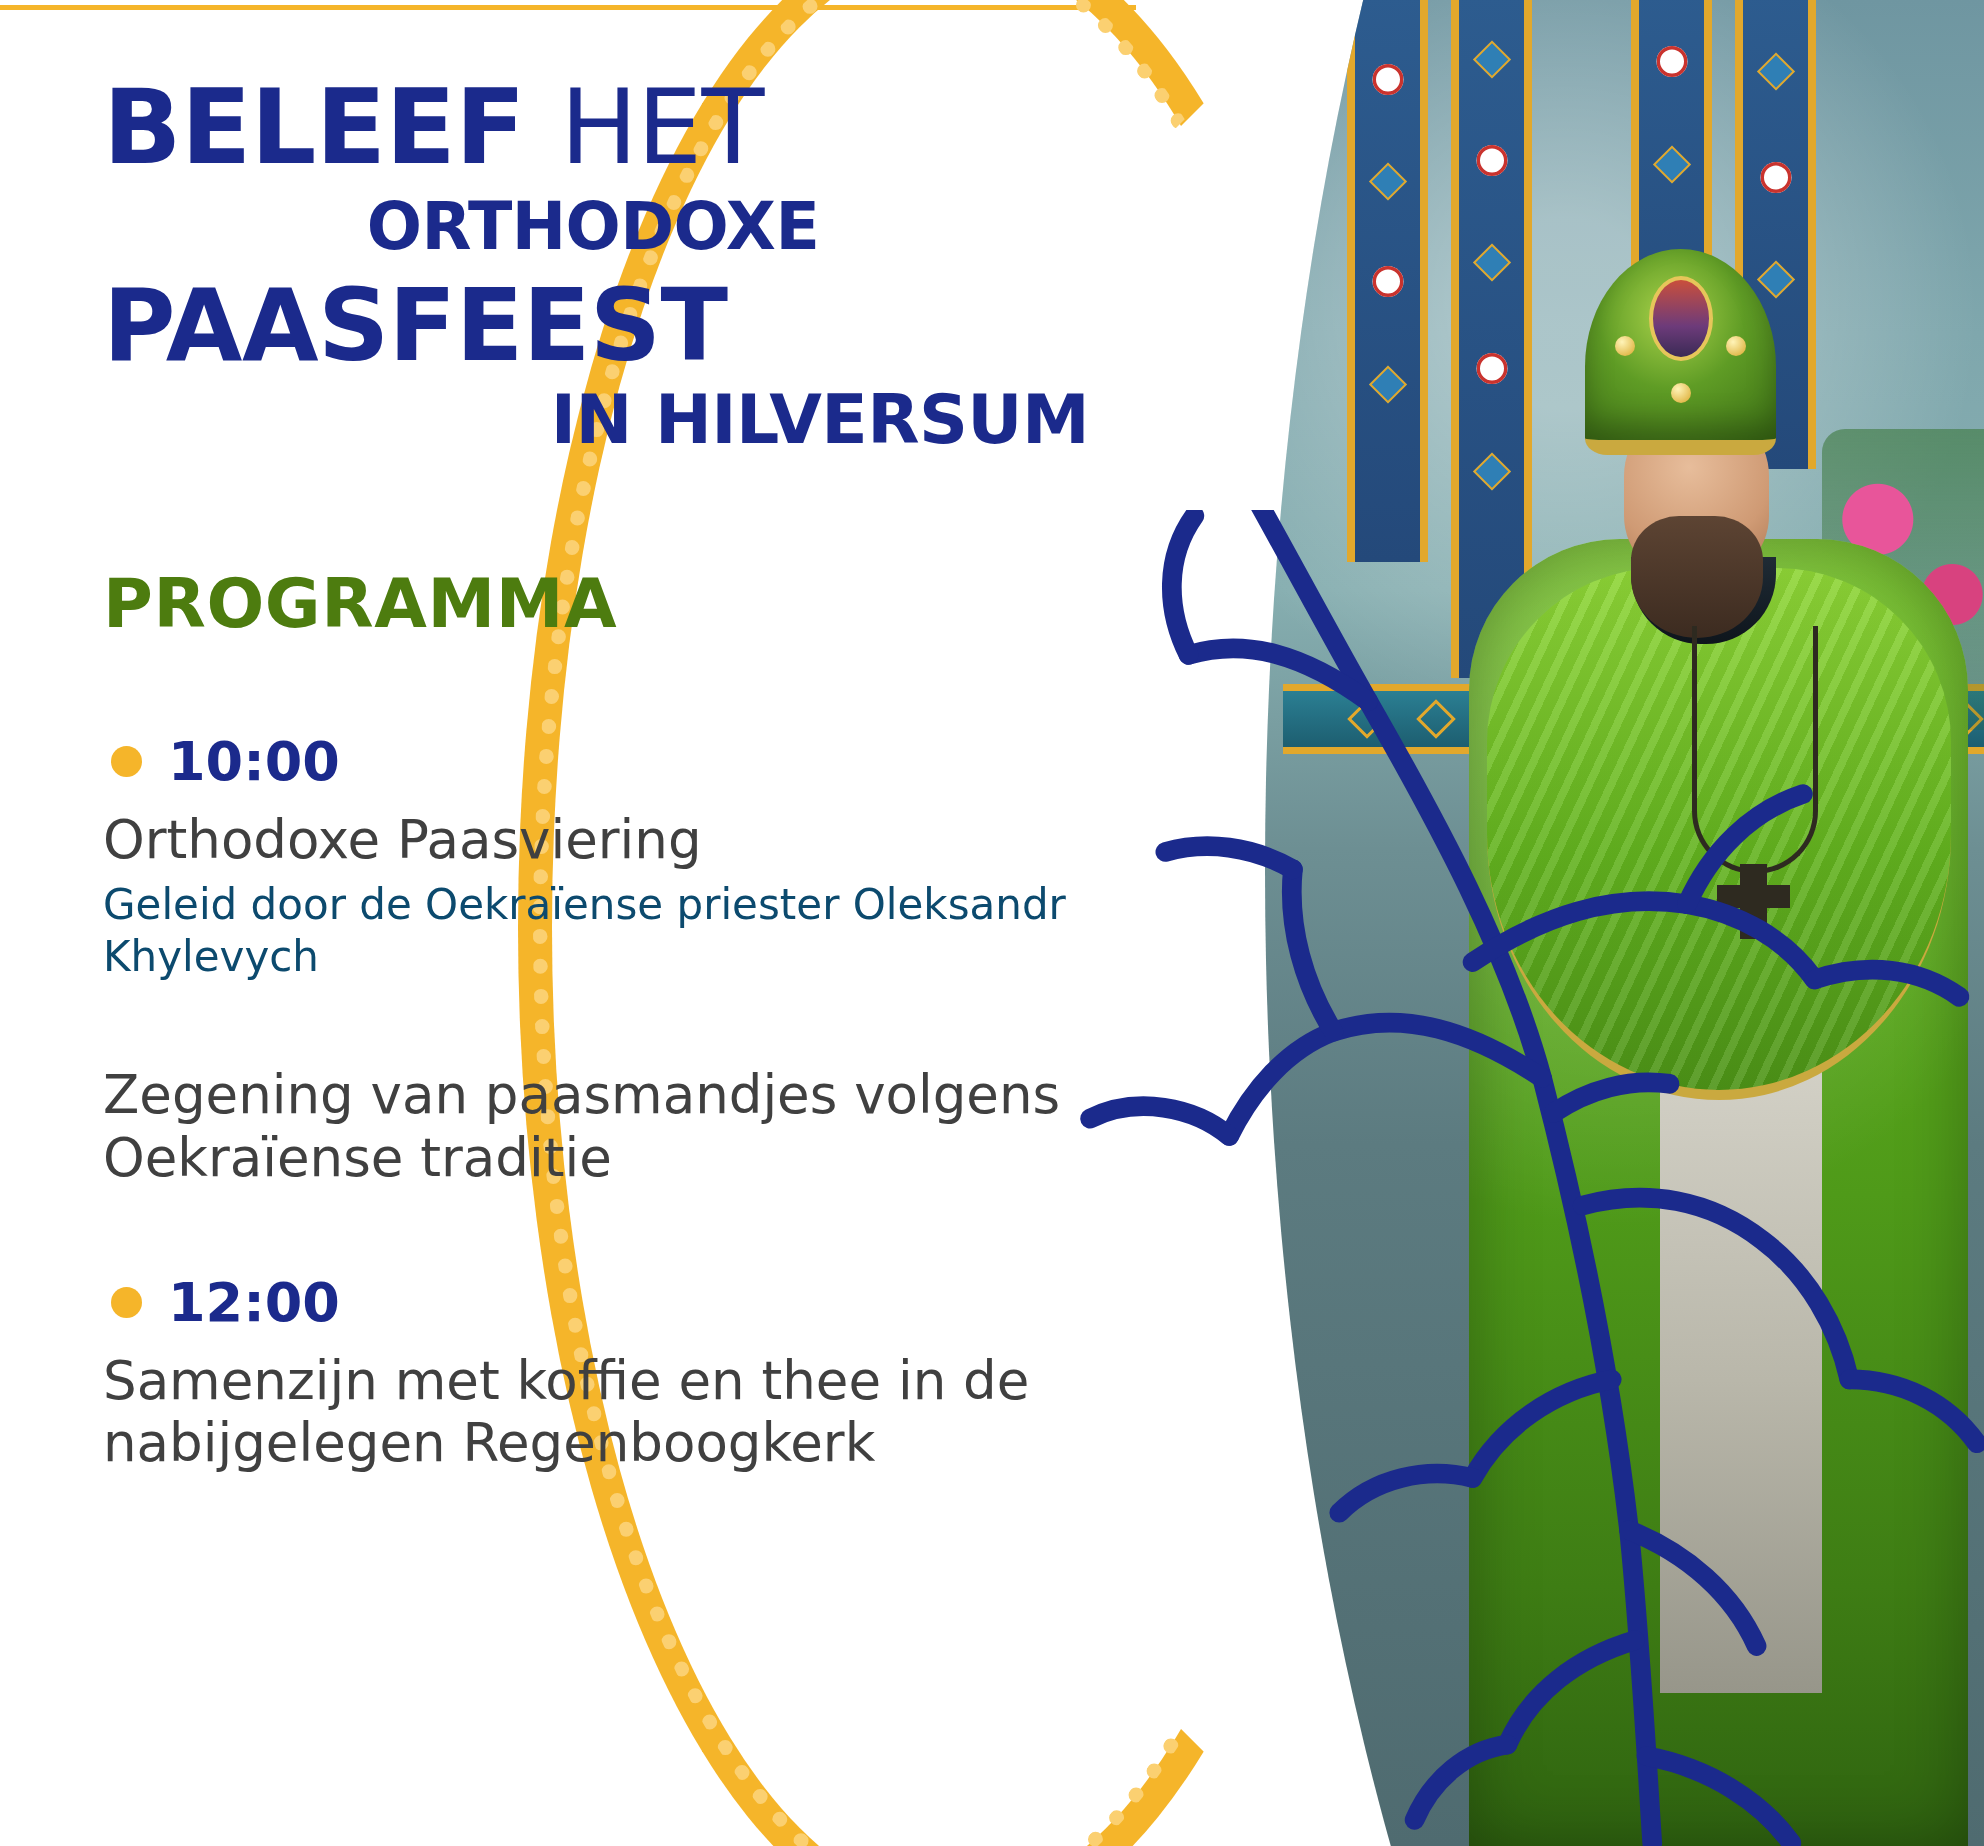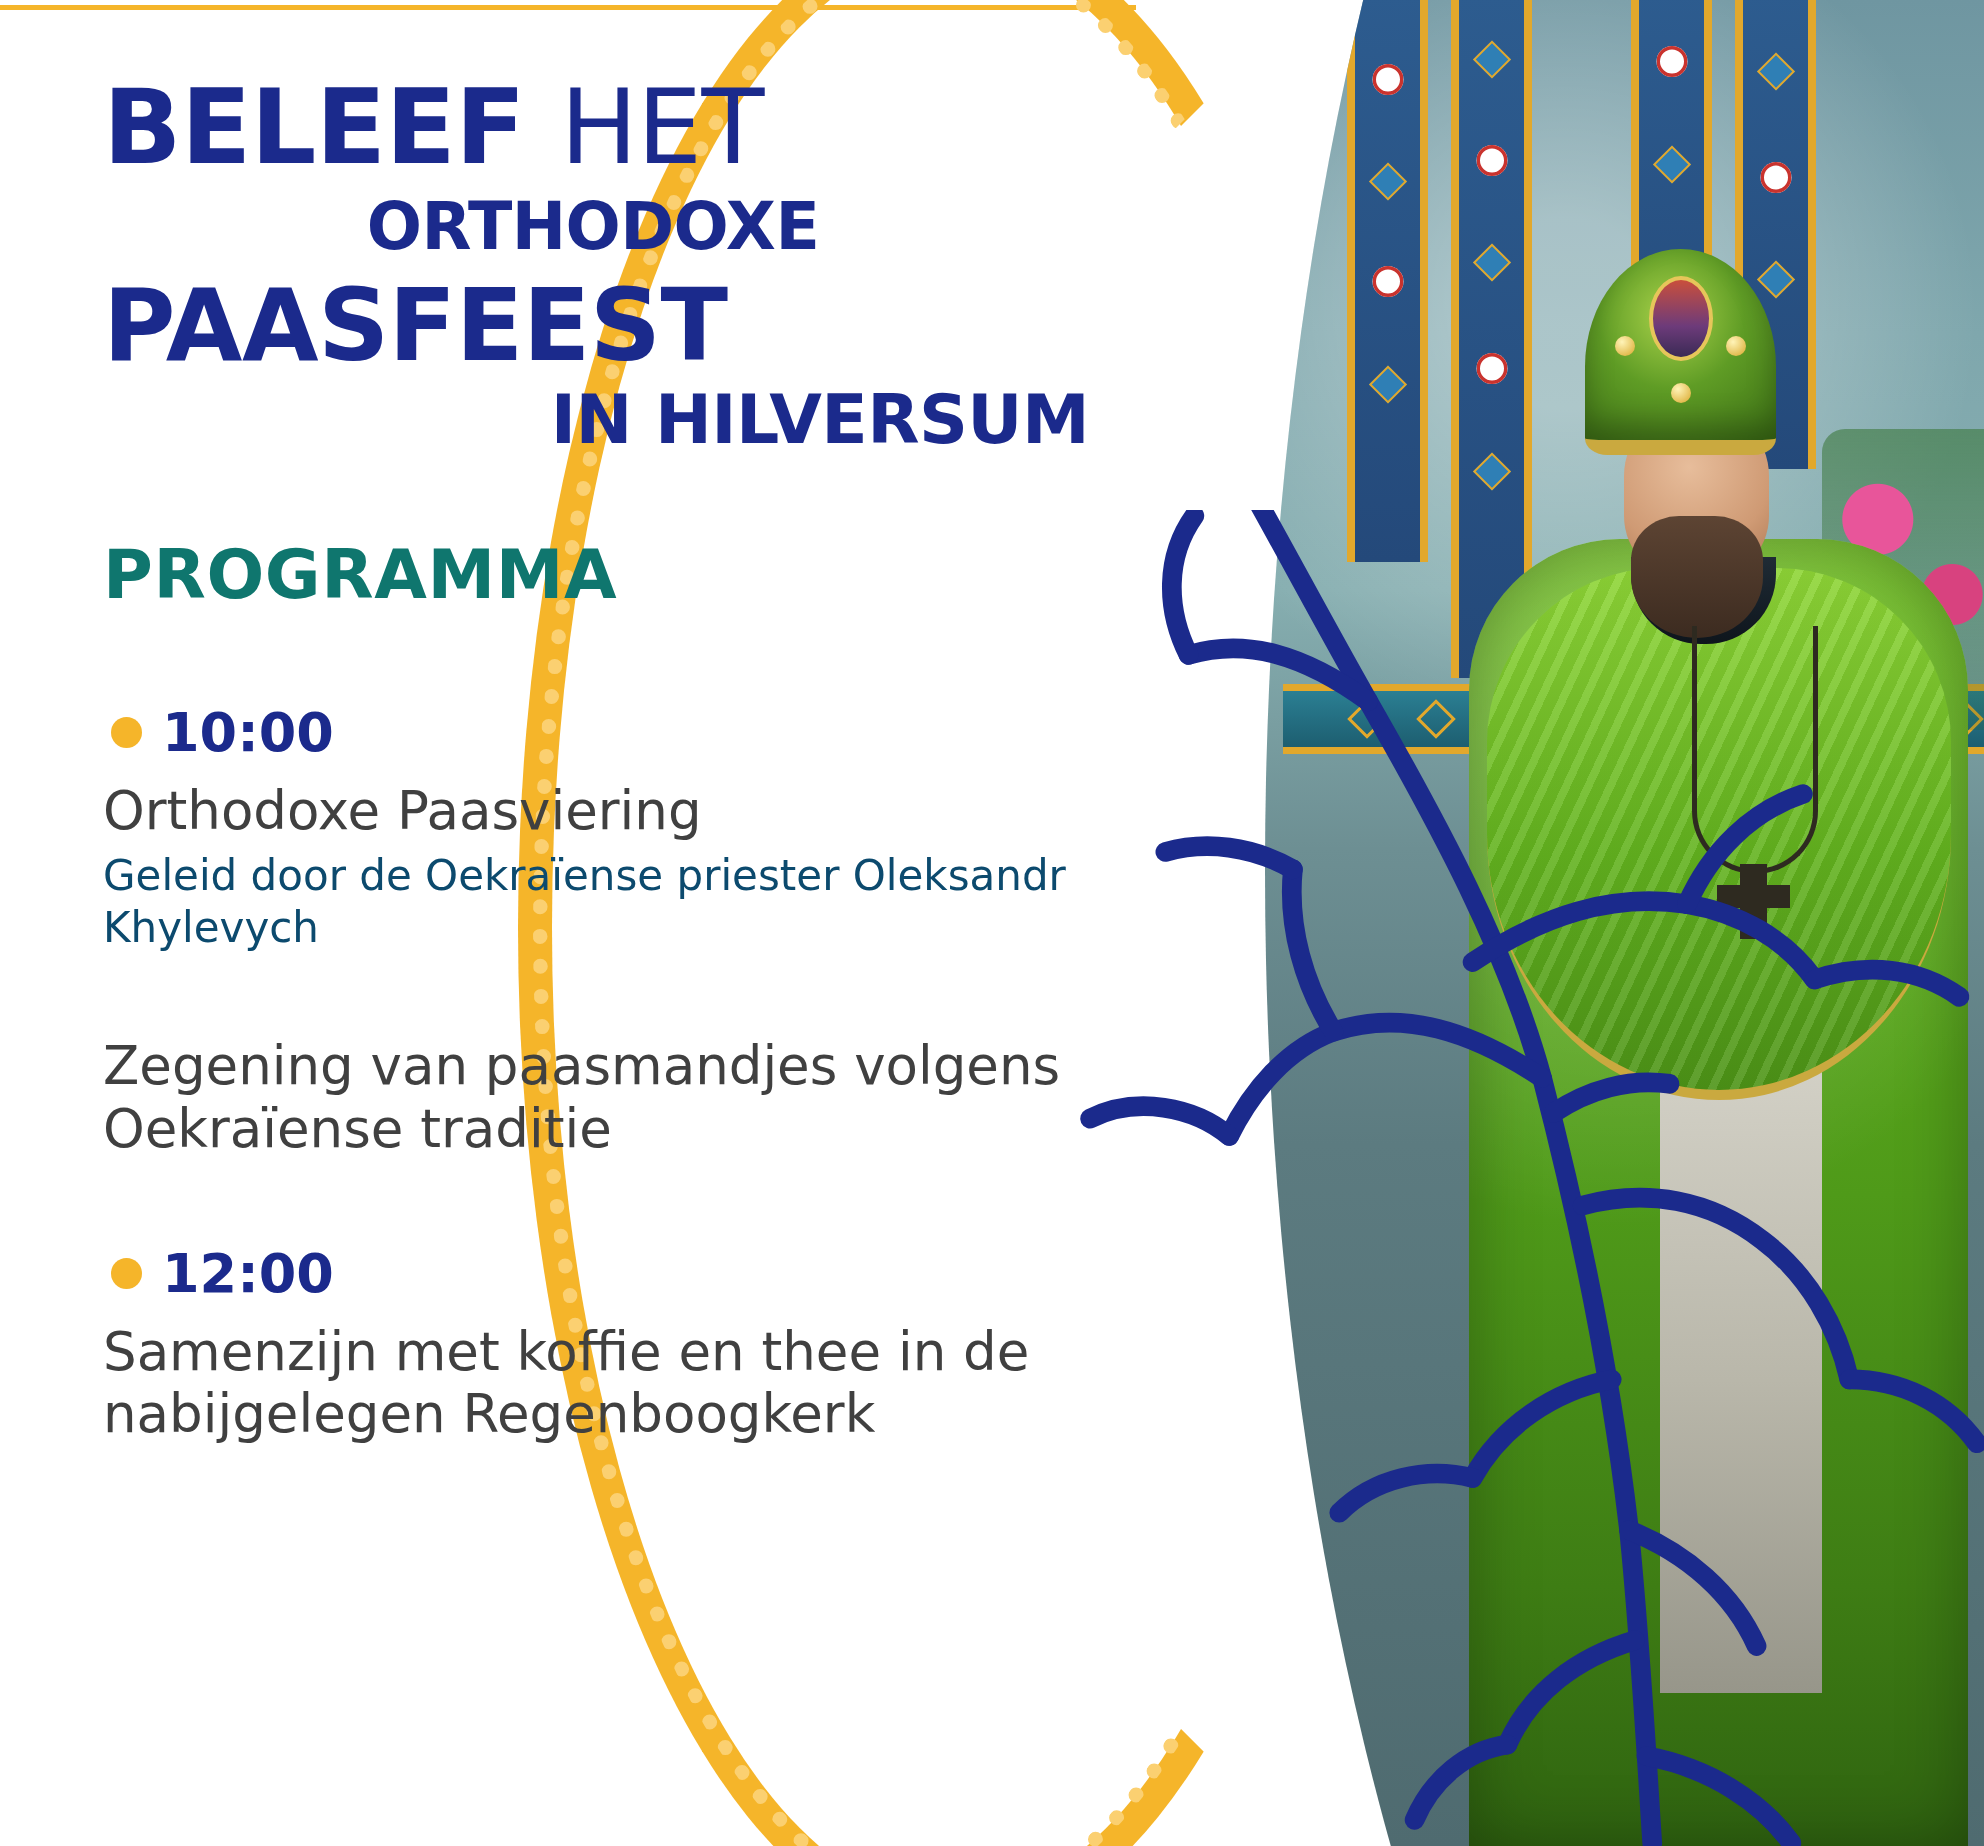--- a/index.html
+++ b/index.html
@@ -255,33 +255,33 @@
   .headline .l4 {
     font-size: 68px;
     font-weight: 700;
     text-align: right;
     width: 986px;
     margin-top: 10.4px;
   }
   .headline .l4 .thin { font-weight: 700; }
 
   .programma {
-    margin-top: 81px;
-    color: #0f766e;
+    margin-top: 110px;
+    color: #4d7c0f;
     font-size: 68px;
     font-weight: 800;
     letter-spacing: 0.6px;
   }
 
   .schedule { margin-top: 87px; }
   .item { margin-bottom: 81px; }
   .item-time-row {
     display: flex;
     align-items: center;
-    gap: 20px;
+    gap: 26px;
     margin-left: 8px;
   }
   .bullet {
     width: 31px; height: 31px;
     border-radius: 50%;
     background: #f5b52a;
     flex: 0 0 auto;
   }
   .item-time {
     color: #1b2a8c;

